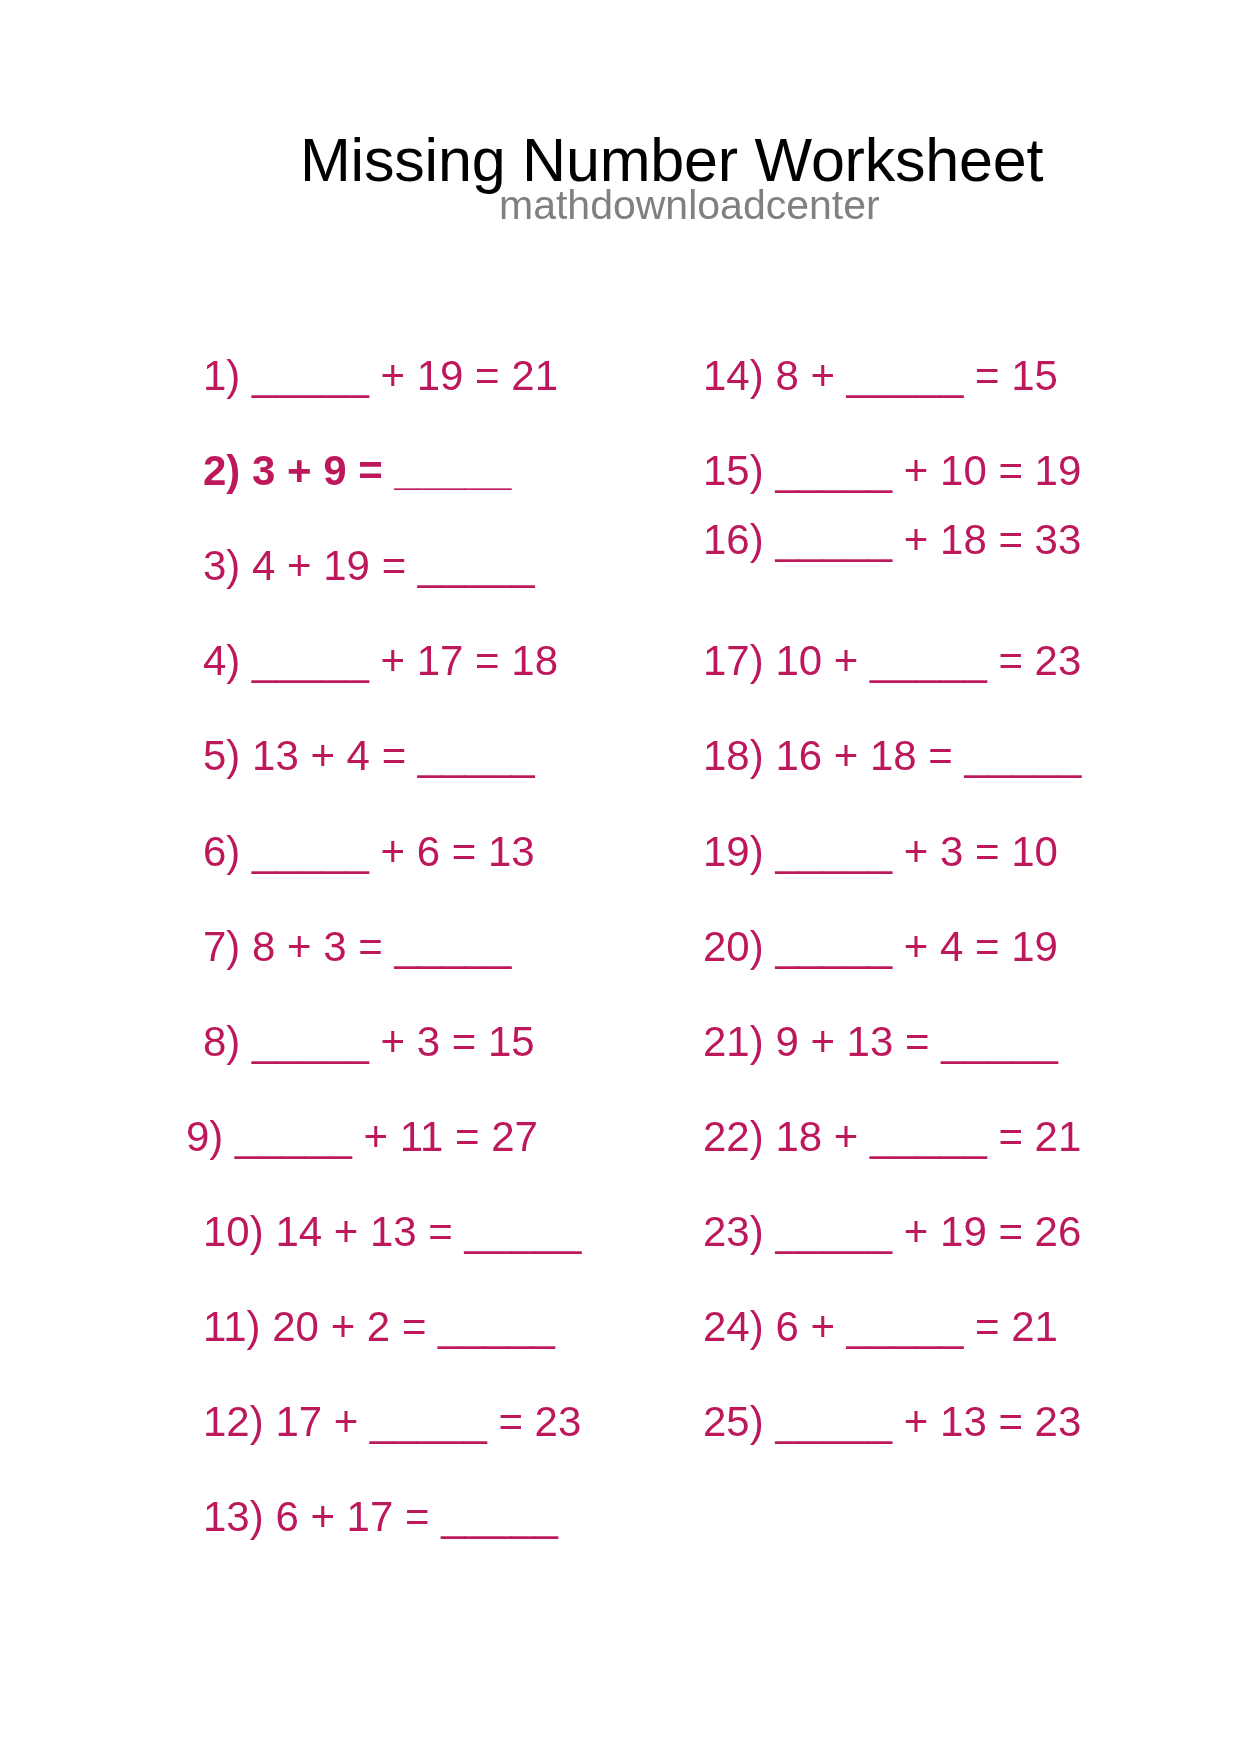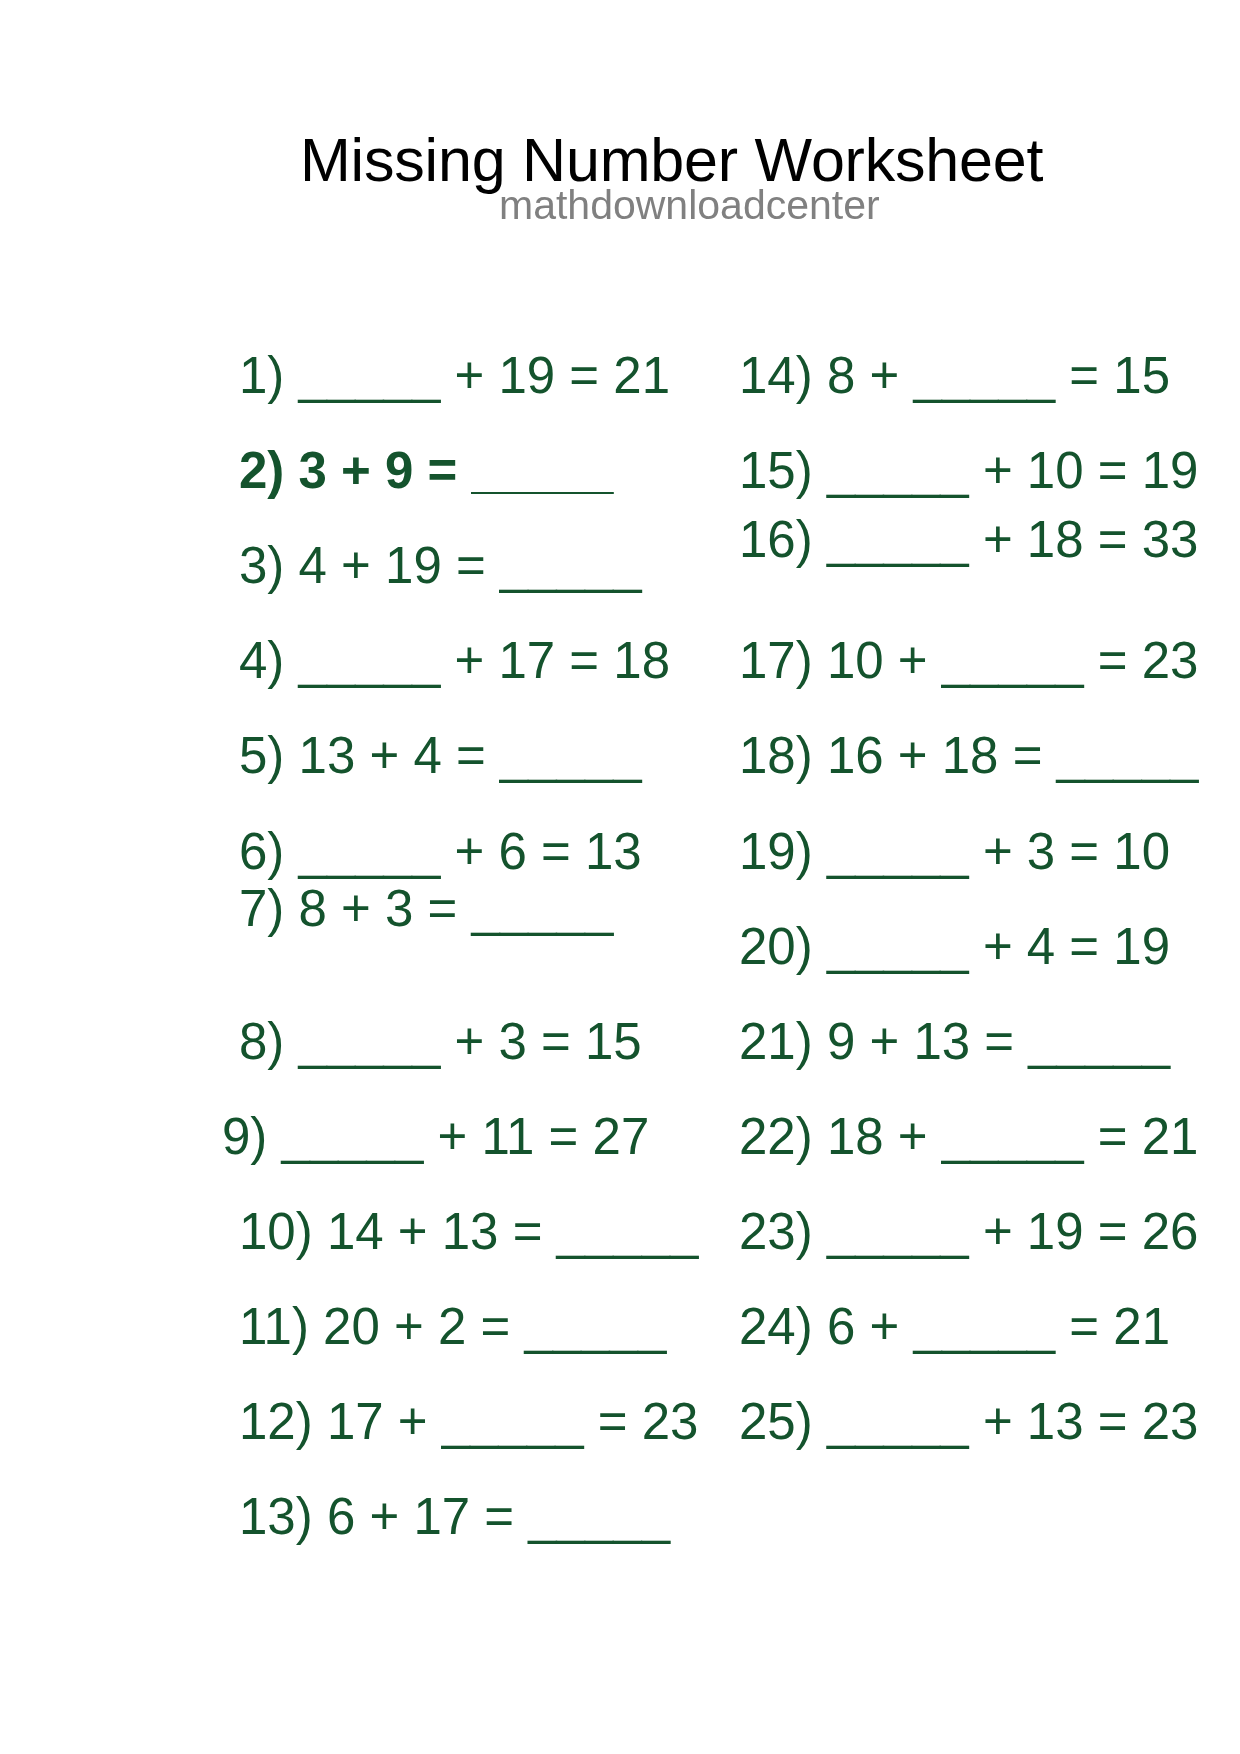--- a/index.html
+++ b/index.html
@@ -30,42 +30,41 @@
       position: absolute;
       left: 499px;
       top: 180px;
       font-size: 41px;
       line-height: 50px;
       white-space: nowrap;
       color: #808080;
     }
     .problem {
       position: absolute;
-      font-size: 51px;
+      font-size: 42px;
       line-height: 48px;
       white-space: nowrap;
-      color: #14532d;
-      margin-left: 36px;
+      color: #be185d;
     }
     .num, .text { display: inline; }
   </style>
 </head>
 <body>
 
 <div class="title">Missing Number Worksheet</div>
 <div class="subtitle">mathdownloadcenter</div>
 
 <div id="problems">
     <div class="problem" style="left: 203px; top: 352px;"><span class="num">1)</span> <span class="text">_____ + 19 = 21</span></div>
     <div class="problem" style="left: 203px; top: 447px; font-weight: bold;"><span class="num">2)</span> <span class="text">3 + 9 = _____</span></div>
     <div class="problem" style="left: 203px; top: 542px;"><span class="num">3)</span> <span class="text">4 + 19 = _____</span></div>
     <div class="problem" style="left: 203px; top: 637px;"><span class="num">4)</span> <span class="text">_____ + 17 = 18</span></div>
     <div class="problem" style="left: 203px; top: 732px;"><span class="num">5)</span> <span class="text">13 + 4 = _____</span></div>
     <div class="problem" style="left: 203px; top: 828px;"><span class="num">6)</span> <span class="text">_____ + 6 = 13</span></div>
-    <div class="problem" style="left: 203px; top: 885px;"><span class="num">7)</span> <span class="text">8 + 3 = _____</span></div>
+    <div class="problem" style="left: 203px; top: 923px;"><span class="num">7)</span> <span class="text">8 + 3 = _____</span></div>
     <div class="problem" style="left: 203px; top: 1018px; text-align: right;"><span class="num">8)</span> <span class="text">_____ + 3 = 15</span></div>
     <div class="problem" style="left: 186px; top: 1113px;"><span class="num">9)</span> <span class="text">_____ + 11 = 27</span></div>
     <div class="problem" style="left: 203px; top: 1208px;"><span class="num">10)</span> <span class="text">14 + 13 = _____</span></div>
     <div class="problem" style="left: 203px; top: 1303px;"><span class="num">11)</span> <span class="text">20 + 2 = _____</span></div>
     <div class="problem" style="left: 203px; top: 1398px;"><span class="num">12)</span> <span class="text">17 + _____ = 23</span></div>
     <div class="problem" style="left: 203px; top: 1493px;"><span class="num">13)</span> <span class="text">6 + 17 = _____</span></div>
     <div class="problem" style="left: 703px; top: 352px;"><span class="num">14)</span> <span class="text">8 + _____ = 15</span></div>
     <div class="problem" style="left: 703px; top: 447px;"><span class="num">15)</span> <span class="text">_____ + 10 = 19</span></div>
     <div class="problem" style="left: 703px; top: 516px; text-align: right;"><span class="num">16)</span> <span class="text">_____ + 18 = 33</span></div>
     <div class="problem" style="left: 703px; top: 637px;"><span class="num">17)</span> <span class="text">10 + _____ = 23</span></div>

